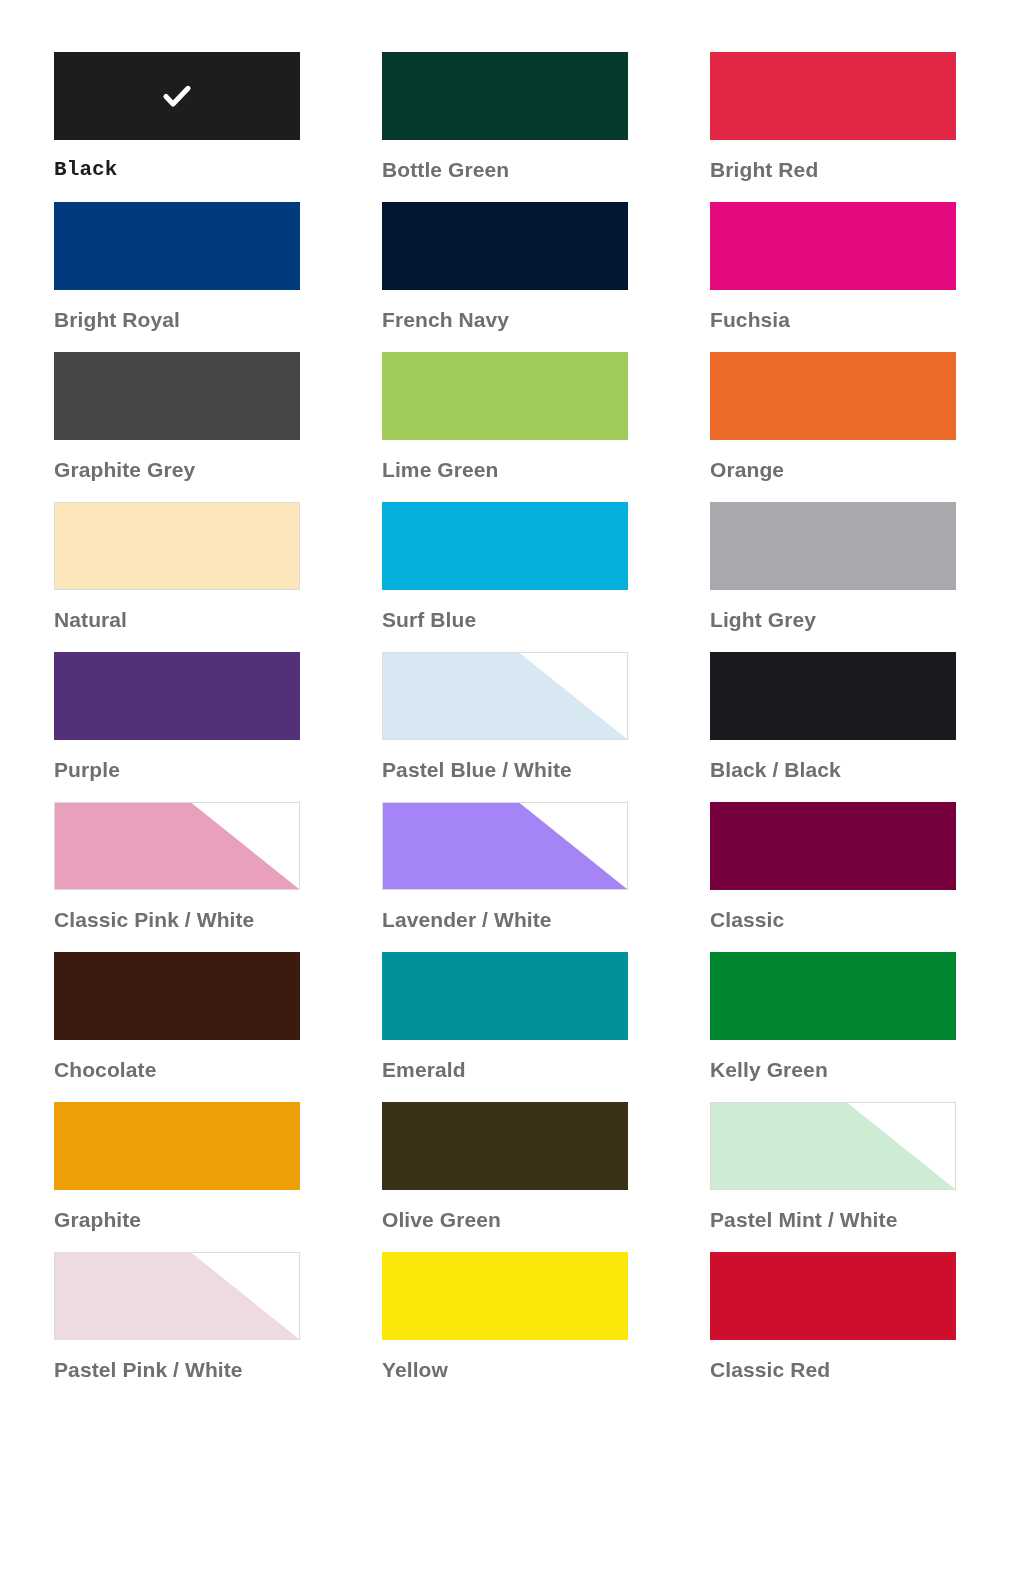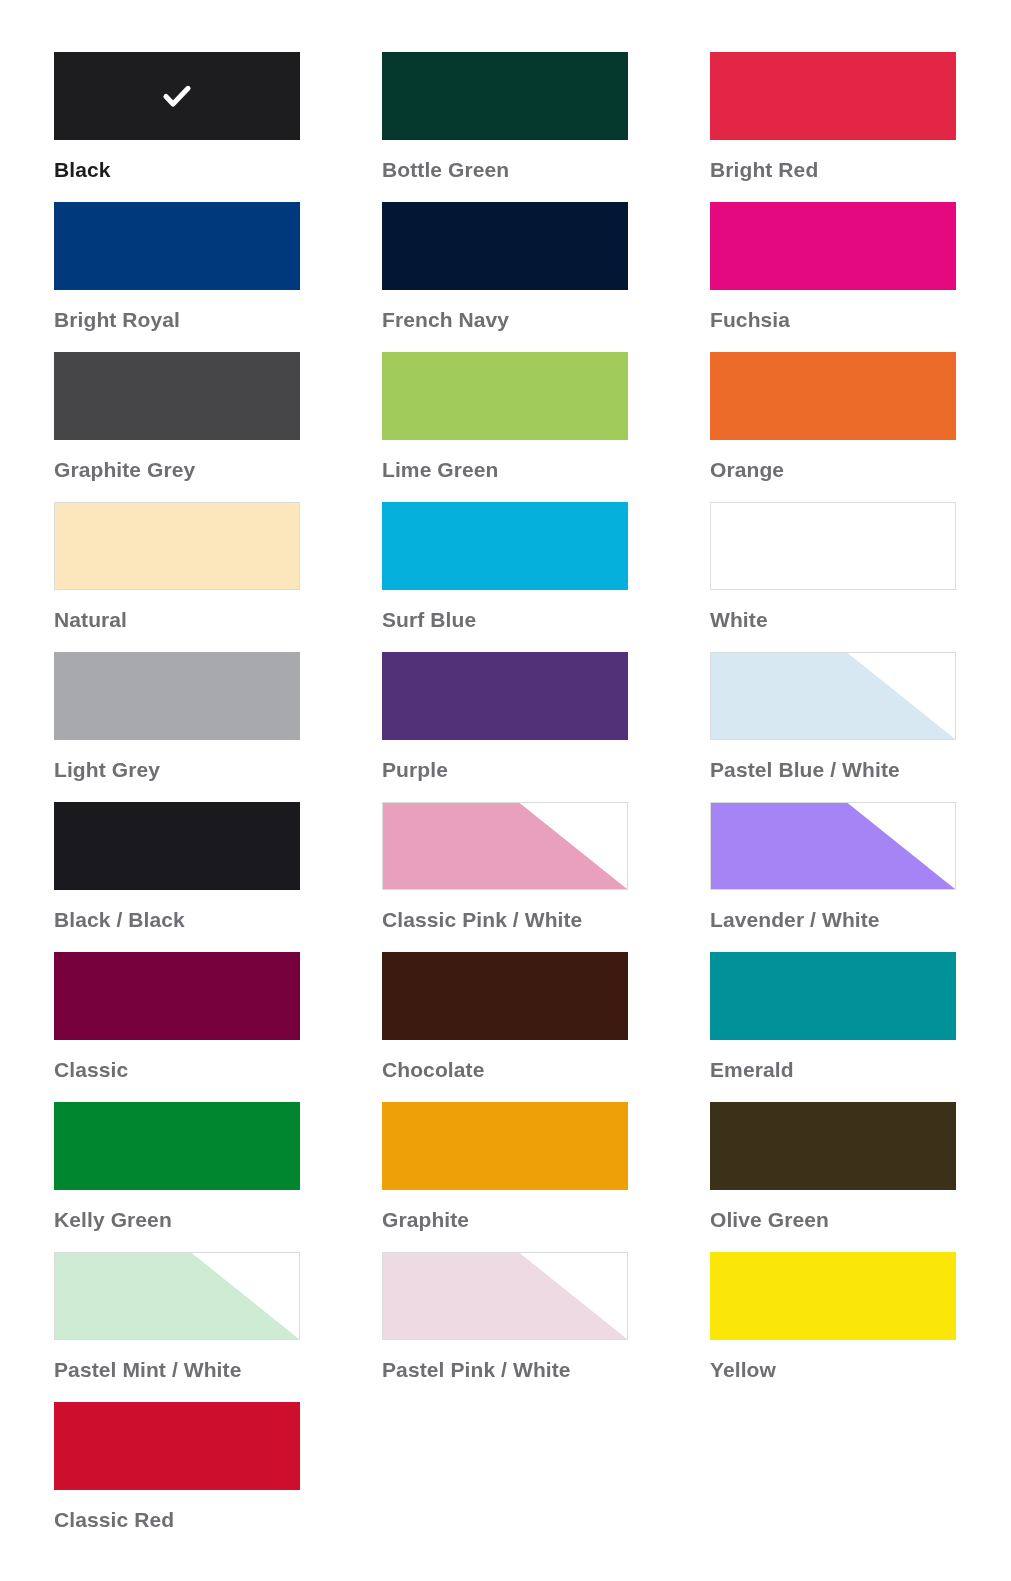--- a/index.html
+++ b/index.html
@@ -76,20 +76,21 @@
     line-height: 25px;
     color: #6e6e73;
     font-weight: 700;
     letter-spacing: 0.1px;
     white-space: nowrap;
   }
 
   .swatch-option.selected .swatch-label {
     color: #1d1d20;
     font-weight: 700;
+    font-family: Liberation Mono, monospace;
   }
 </style>
 </head>
 <body>
 
 <div class="swatch-picker">
   <div class="swatch-grid" id="swatch-grid">
       <div class="swatch-option selected" role="radio" aria-checked="true">
         <div class="swatch-chip" style="background: rgb(29, 29, 32);">
           <svg class="check-icon" viewBox="0 0 24 24">
@@ -132,24 +133,20 @@
       </div>
       <div class="swatch-option" role="radio" aria-checked="false">
         <div class="swatch-chip bordered" style="background: rgb(251, 231, 187);"></div>
         <span class="swatch-label">Natural</span>
       </div>
       <div class="swatch-option" role="radio" aria-checked="false">
         <div class="swatch-chip" style="background: rgb(6, 176, 221);"></div>
         <span class="swatch-label">Surf Blue</span>
       </div>
       <div class="swatch-option" role="radio" aria-checked="false">
-        <div class="swatch-chip bordered" style="background: rgb(255, 255, 255);"></div>
-        <span class="swatch-label">White</span>
-      </div>
-      <div class="swatch-option" role="radio" aria-checked="false">
         <div class="swatch-chip" style="background: rgb(167, 169, 172);"></div>
         <span class="swatch-label">Light Grey</span>
       </div>
       <div class="swatch-option" role="radio" aria-checked="false">
         <div class="swatch-chip" style="background: rgb(82, 49, 120);"></div>
         <span class="swatch-label">Purple</span>
       </div>
       <div class="swatch-option" role="radio" aria-checked="false">
         <div class="swatch-chip bordered" style="background: rgb(255, 255, 255);">
           <svg class="swatch-split" viewBox="0 0 100 100" preserveAspectRatio="none">

